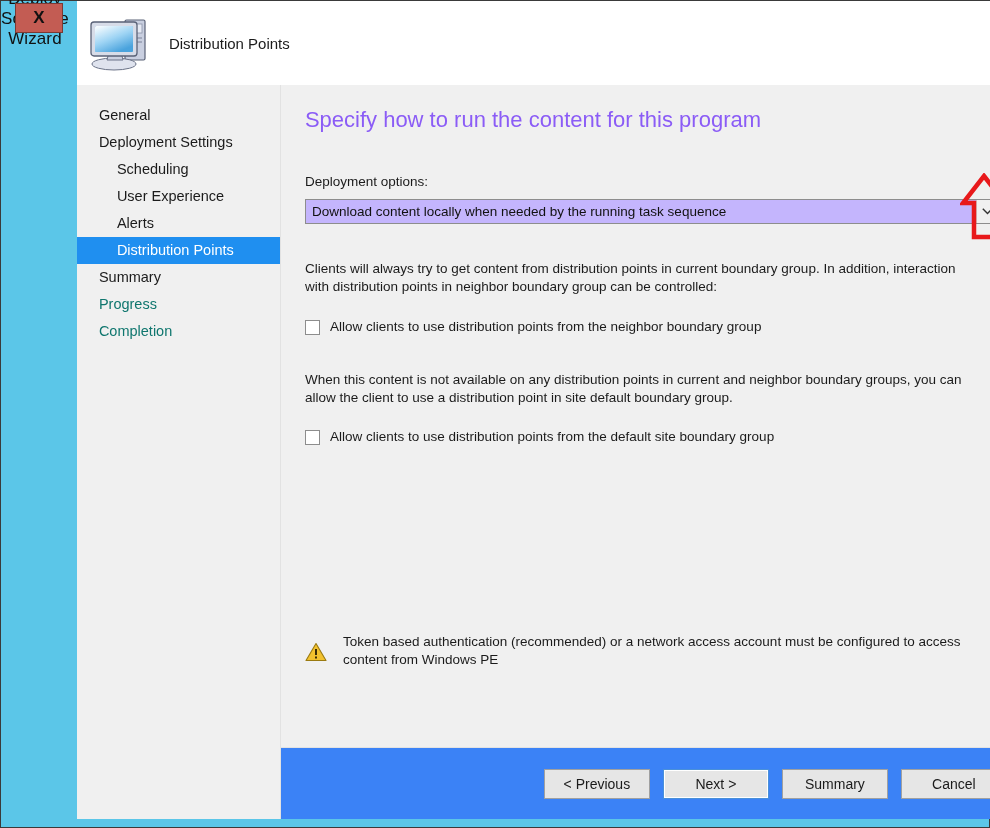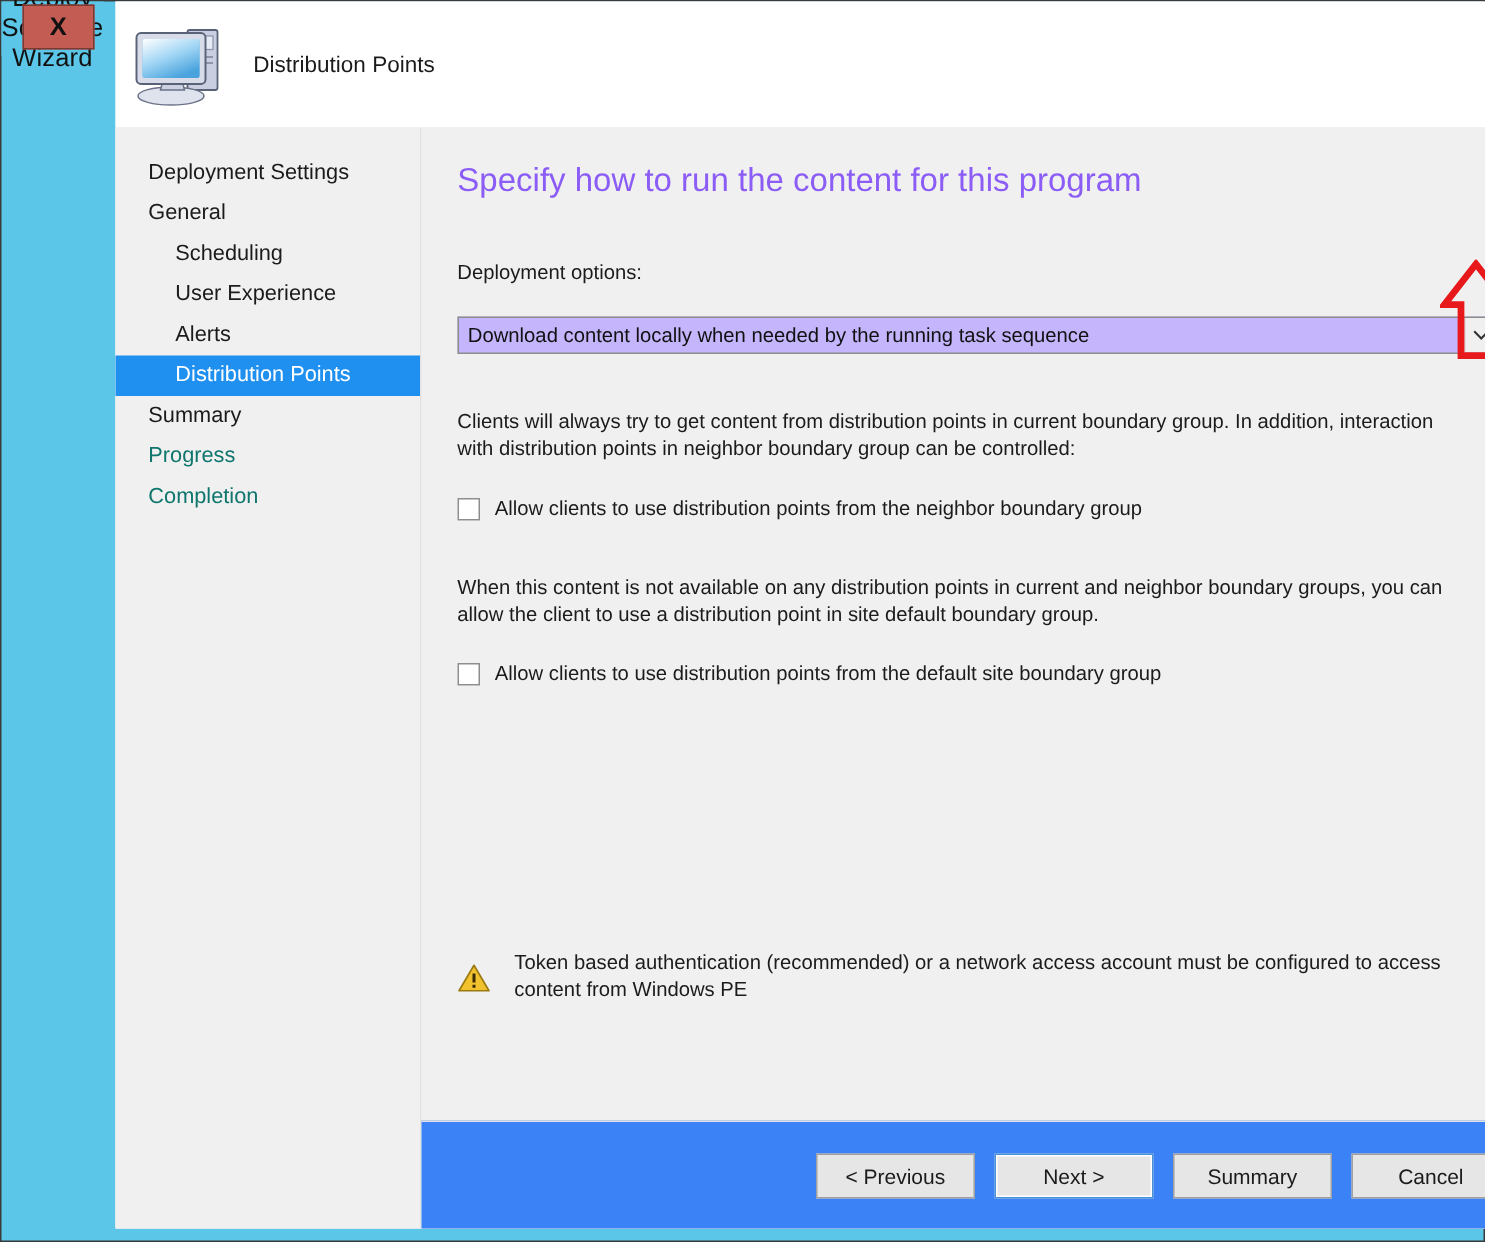--- a/index.html
+++ b/index.html
@@ -140,21 +140,21 @@
     font-family: "Liberation Sans", sans-serif;
   }
   .body-text {
     font-size: 13.5px;
     color: #1b1b1b;
     line-height: 1.35;
     margin: 0;
     max-width: 670px;
   }
   #intro-text { margin-bottom: 10px; }
-  #deployment-options-label { margin-bottom: 20px; }
+  #deployment-options-label { margin-bottom: 8px; }
 
   
   #deployment-combo {
     position: relative;
     width: 694px;
     height: 25px;
     background: #c4b5fd;
     border: 1px solid #8d8d8d;
     display: flex;
     align-items: center;
@@ -297,22 +297,22 @@
           </linearGradient>
           <rect x="8" y="14" width="38" height="26" rx="1.5" fill="url(#scr)"></rect>
         </svg>
       </span>
       <span id="banner-title">Distribution Points</span>
     </div>
 
     <div id="main">
 
       <div id="sidebar">
+        <div class="nav-item">General</div>
         <div class="nav-item">Deployment Settings</div>
-        <div class="nav-item">General</div>
         <div class="nav-item sub">Scheduling</div>
         <div class="nav-item sub">User Experience</div>
         <div class="nav-item sub">Alerts</div>
         <div class="nav-item sub selected">Distribution Points</div>
         <div class="nav-item">Summary</div>
         <div class="nav-item disabled">Progress</div>
         <div class="nav-item disabled">Completion</div>
       </div>
 
       <div id="content">

